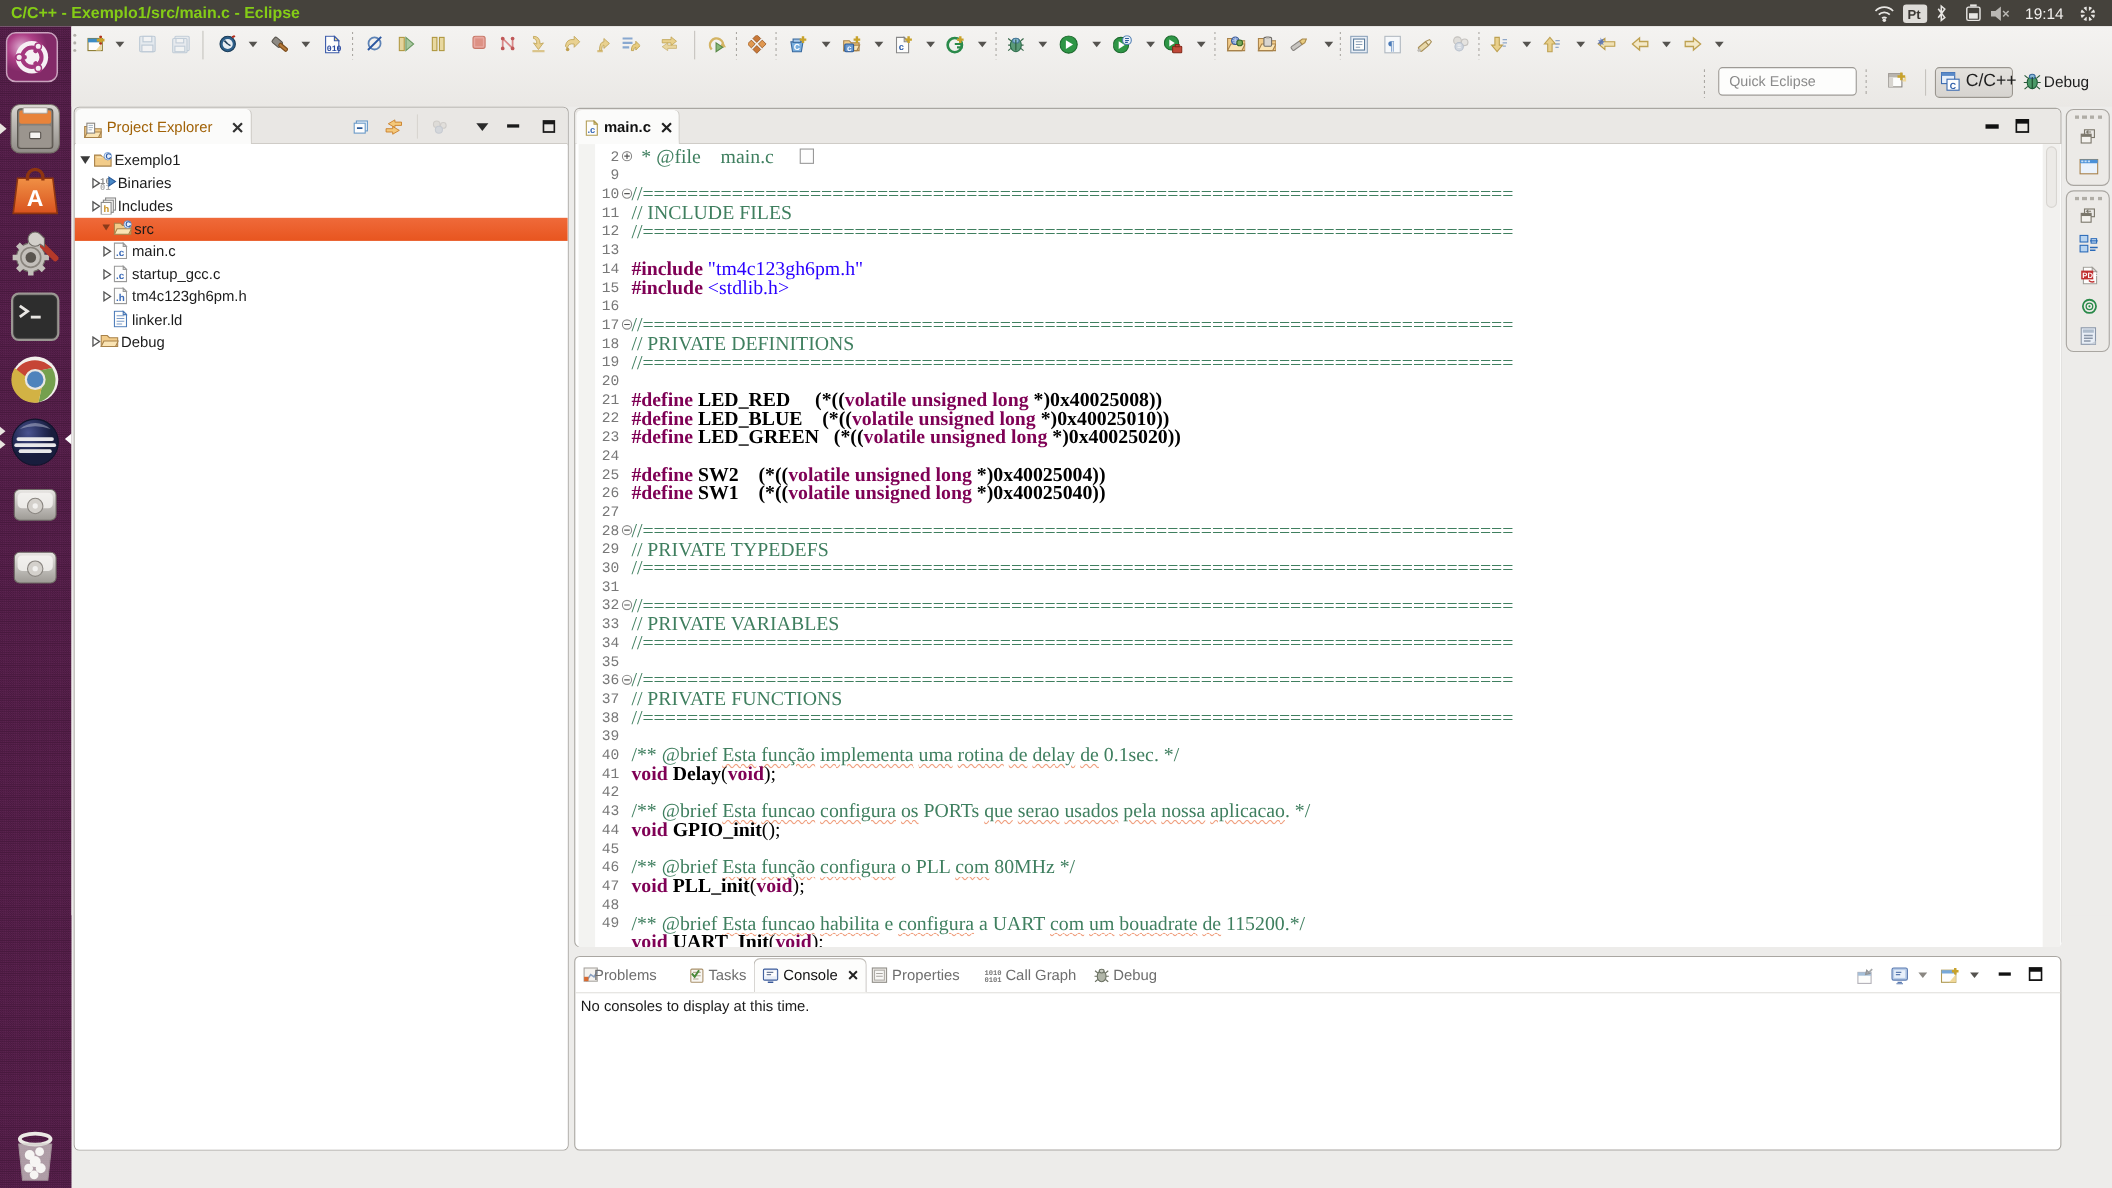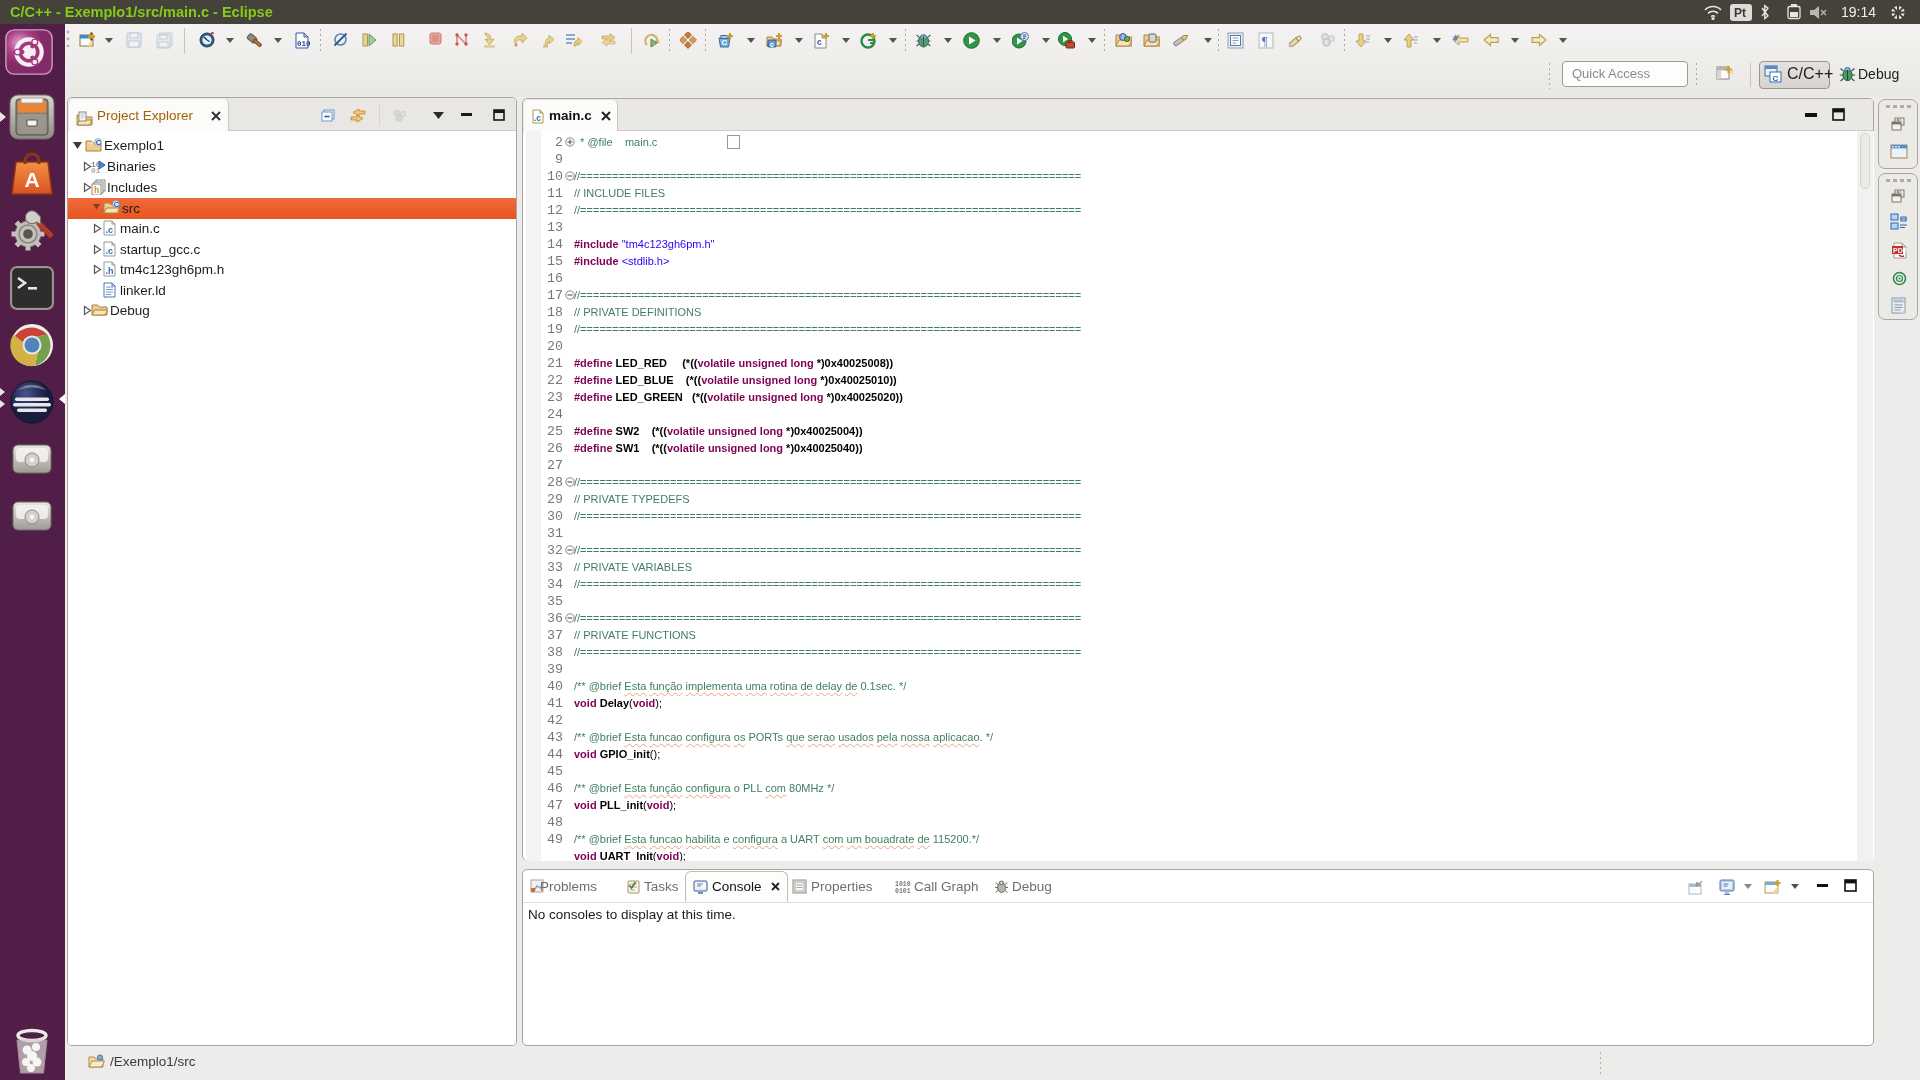--- a/index.html
+++ b/index.html
@@ -475,21 +475,21 @@
       </svg>
   <svg class="ti" style="left:1418px" width="16" height="16">
         <path d="M1 8 l6.5 -5.5 v3.2 h7.5 v4.6 h-7.5 v3.2 z" fill="#f4e8c4" stroke="#b89840" stroke-width="1.2" opacity=".9"></path>
       </svg>
   <div class="dd" style="left:1446px"></div>
   <svg class="ti" style="left:1466px" width="16" height="16">
         <path d="M15 8 l-6.5 -5.5 v3.2 h-7.5 v4.6 h7.5 v3.2 z" fill="#f4e8c4" stroke="#b89840" stroke-width="1.2" opacity=".9"></path>
       </svg>
   <div class="dd" style="left:1494px"></div>
  </div>
- <div id="qa">Quick Access</div>
+ <div id="qa">Quick Eclipse</div>
  <div id="persp">
   <div class="dsep" style="left:1484px;top:39px;height:26px"></div>
   <div class="dsep" style="left:1631px;top:39px;height:24px"></div>
   <svg style="position:absolute;left:1651px;top:41px" width="17" height="17">
         <rect x="1" y="2" width="12" height="12" fill="#fdfdfc" stroke="#8a8680"></rect>
         <rect x="1" y="2" width="12" height="3.4" fill="#b8b4ae"></rect>
         <rect x="1" y="5.4" width="4" height="8.6" fill="#d8d5d0"></rect>
         <path d="M13 9 l4 -5 v5 z" fill="#f0d898"></path>
         <g stroke="#c8a22a" stroke-width="2.2">
           <path d="M12.5 1 v7 M9 4.5 h7"></path>
@@ -692,21 +692,21 @@
 41
 42
 43
 44
 45
 46
 47
 48
 49
   </pre>
-   <pre id="code" style="position:absolute;left:50px;top:3px;font-family:Liberation Sans, sans-serif;font-size:11px;line-height:17px;color:#000"><span class="c">  * @file    main.c</span>
+   <pre id="code" style="position:absolute;left:50px;top:3px;font-family:Liberation Serif, serif;font-size:18px;line-height:17px;color:#000"><span class="c">  * @file    main.c</span>
 
 <span class="c">//==============================================================================</span>
 <span class="c">// INCLUDE FILES</span>
 <span class="c">//==============================================================================</span>
 
 <span class="k">#include</span> <span class="s">"tm4c123gh6pm.h"</span>
 <span class="k">#include</span> <span class="s">&lt;stdlib.h&gt;</span>
 
 <span class="c">//==============================================================================</span>
 <span class="c">// PRIVATE DEFINITIONS</span>
@@ -888,22 +888,13 @@
       </svg>
   <svg style="position:absolute;left:12px;top:123px" width="16" height="17">
         <rect x="1" y="1" width="13" height="15" fill="#e8eef6" stroke="#8a96a8"></rect>
         <rect x="2.5" y="2.5" width="10" height="3" fill="#aebccc"></rect>
         <g stroke="#8a96a8" stroke-width="1.2">
           <path d="M3.5 8 h8 M3.5 10.5 h8 M3.5 13 h6"></path>
         </g>
         <path d="M9 16 l5 -3 v3 z" fill="#c8d0da"></path>
       </svg>
  </div>
- <div id="statusbar" style="position:absolute;left:0;top:1022px;width:1855px;height:34px;background:#edecea">
-  <svg style="position:absolute;left:23px;top:8px" width="17" height="15">
-        <path d="M1 13 L1 3 L6 3 L8 5 L15 5 L15 13 Z" fill="#f6d8a0" stroke="#ad8b4e"></path>
-        <path d="M1 13 L4 7 L16.5 7 L13.5 13 Z" fill="#fbeccb" stroke="#ad8b4e"></path>
-        <circle cx="12" cy="3.5" r="2.6" fill="#7ab0e0" stroke="#35608e" stroke-width=".8"></circle>
-      </svg>
-  <div style="position:absolute;left:45px;top:8px;font-size:13.5px;color:#3a3a3a">/Exemplo1/src</div>
-  <div style="position:absolute;left:1535px;top:6px;height:22px;width:1px;background:repeating-linear-gradient(#b5b2ad 0 2px,transparent 2px 5px)"></div>
- </div>
 </div>
 
 </body></html>

